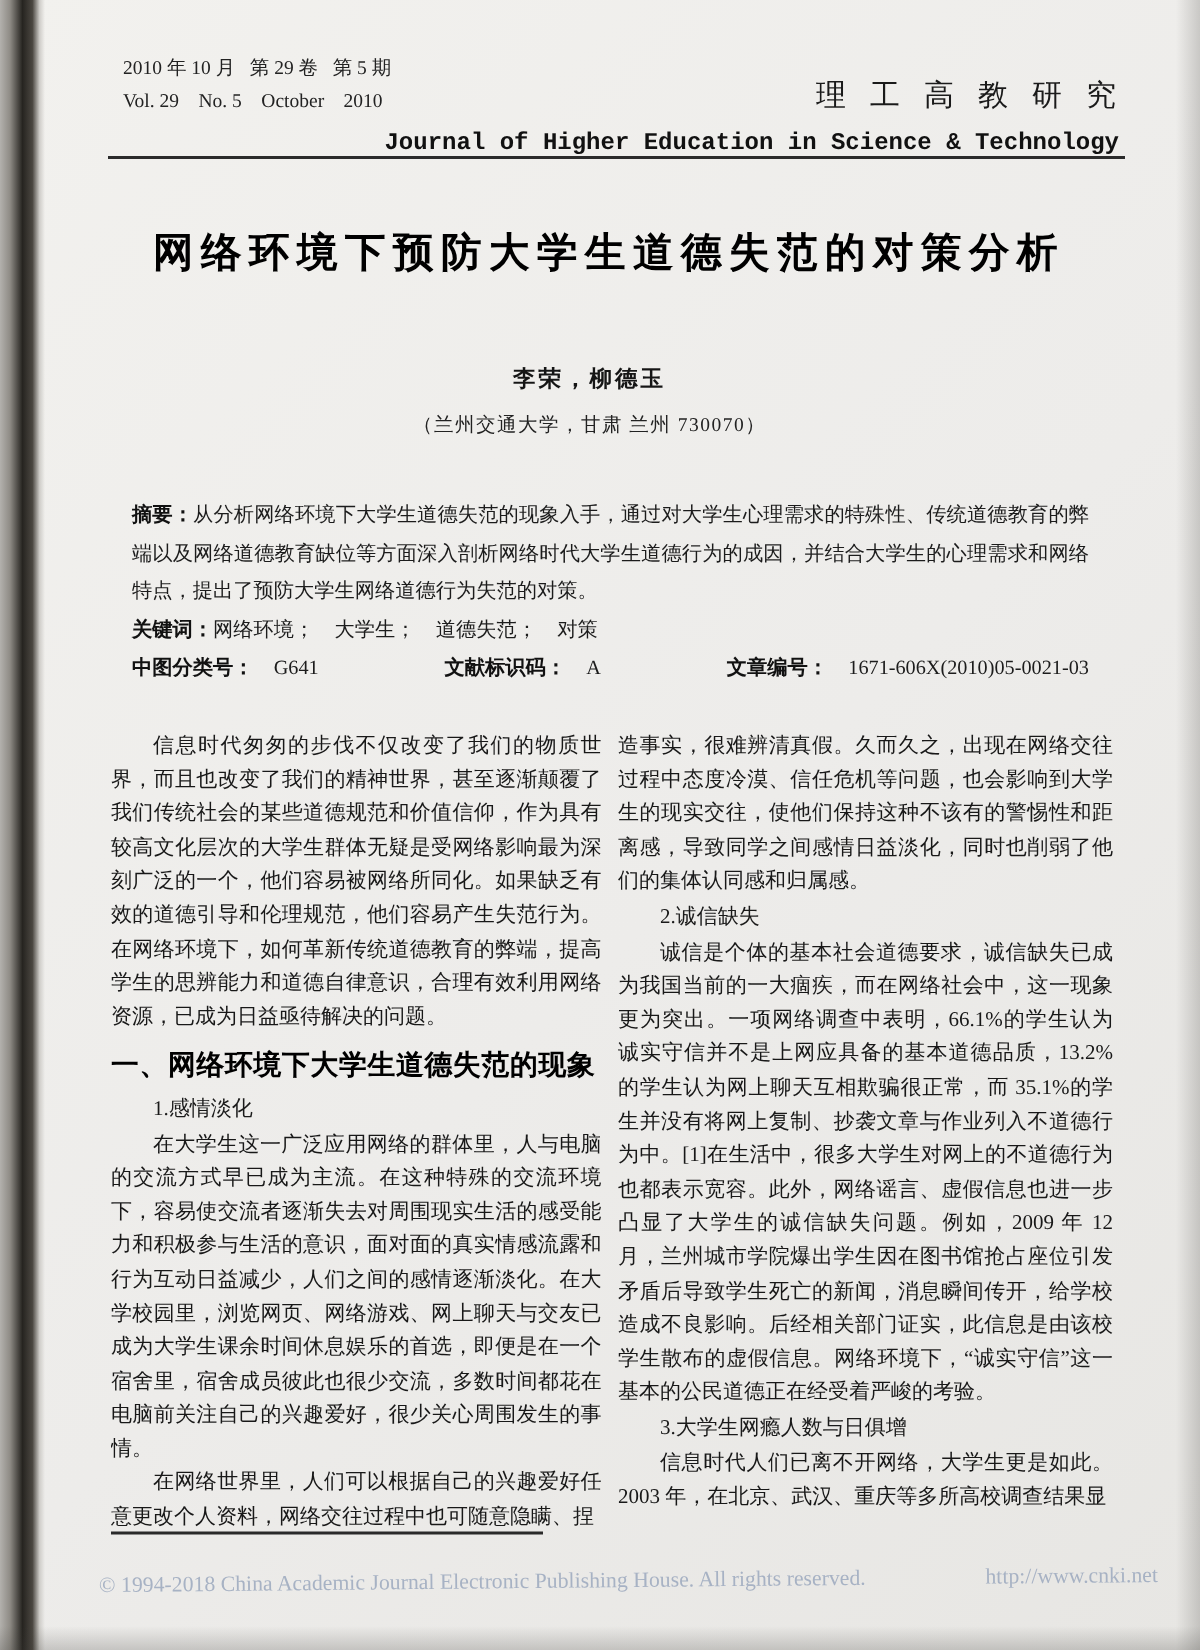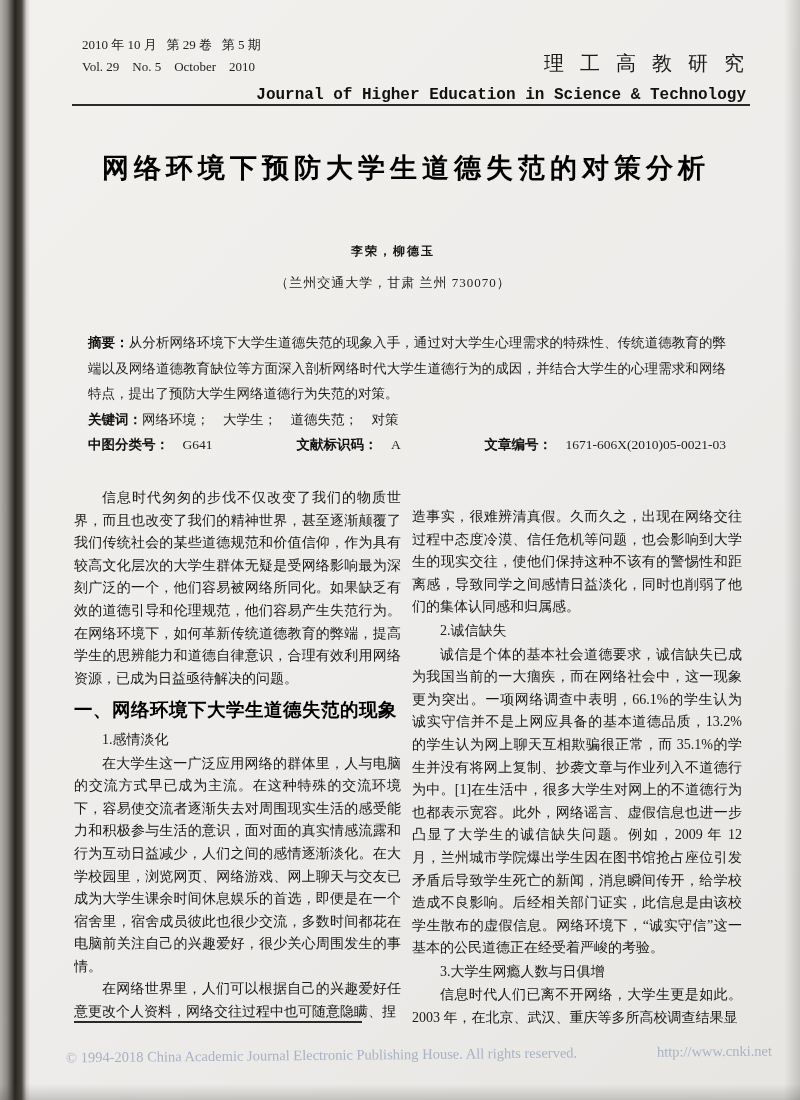--- a/index.html
+++ b/index.html
@@ -39,21 +39,21 @@
   .header-rule { position: absolute; left: 72px; right: 50px; top: 104px; height: 2px; background: #2b2b2b; }
 
   
   .article-title {
     position: absolute; left: 60px; right: 48px; top: 150px;
     text-align: center; font-size: 27px; font-weight: bold; letter-spacing: 5px;
     color: #000; font-family: "Liberation Sans", "DejaVu Sans", sans-serif;
   }
   .authors {
     position: absolute; left: 0; right: 14px; top: 243px; text-align: center;
-    font-size: 12px; font-weight: bold; letter-spacing: 2px; color: #151515;
+    font-size: 15px; font-weight: bold; letter-spacing: 2px; color: #151515;
   }
   .affiliation {
     position: absolute; left: 0; right: 14px; top: 274px; text-align: center;
     font-size: 13px; color: #222; letter-spacing: 1px;
   }
 
   
   .abstract-block {
     position: absolute; left: 88px; right: 74px; top: 330px;
     font-size: 13.5px; line-height: 25.5px; text-align: justify; color: #1c1c1c;
@@ -66,21 +66,21 @@
   .meta-row { display: flex; justify-content: space-between; margin-top: 0; }
 
   
   .column {
     position: absolute; top: 487px; height: 540px; overflow: hidden;
     font-size: 14px; line-height: 22.6px; text-align: justify; color: #181818;
   }
   .col-left { left: 74px; width: 327px; }
   .col-right { left: 412px; width: 330px; }
   .column p { text-indent: 2em; }
-  .column p.no-indent { text-indent: 0; margin-top: 19px; }
+  .column p.no-indent { text-indent: 0; }
   .section-heading {
     font-size: 18.5px; font-weight: bold; color: #000;
     font-family: "Liberation Sans", "DejaVu Sans", sans-serif;
     margin: 9px 0 7px 0; letter-spacing: 0.5px;
   }
   .sub-heading { text-indent: 2em; margin: 1px 0; color: #1a1a1a; }
 
   
   .footnote-rule { position: absolute; left: 74px; top: 1021px; width: 288px; height: 1.5px; background: #2a2a2a; }
   .footnote { position: absolute; left: 74px; right: 40px; top: 1031px; font-size: 12.5px; color: #222; letter-spacing: 0.3px; }

